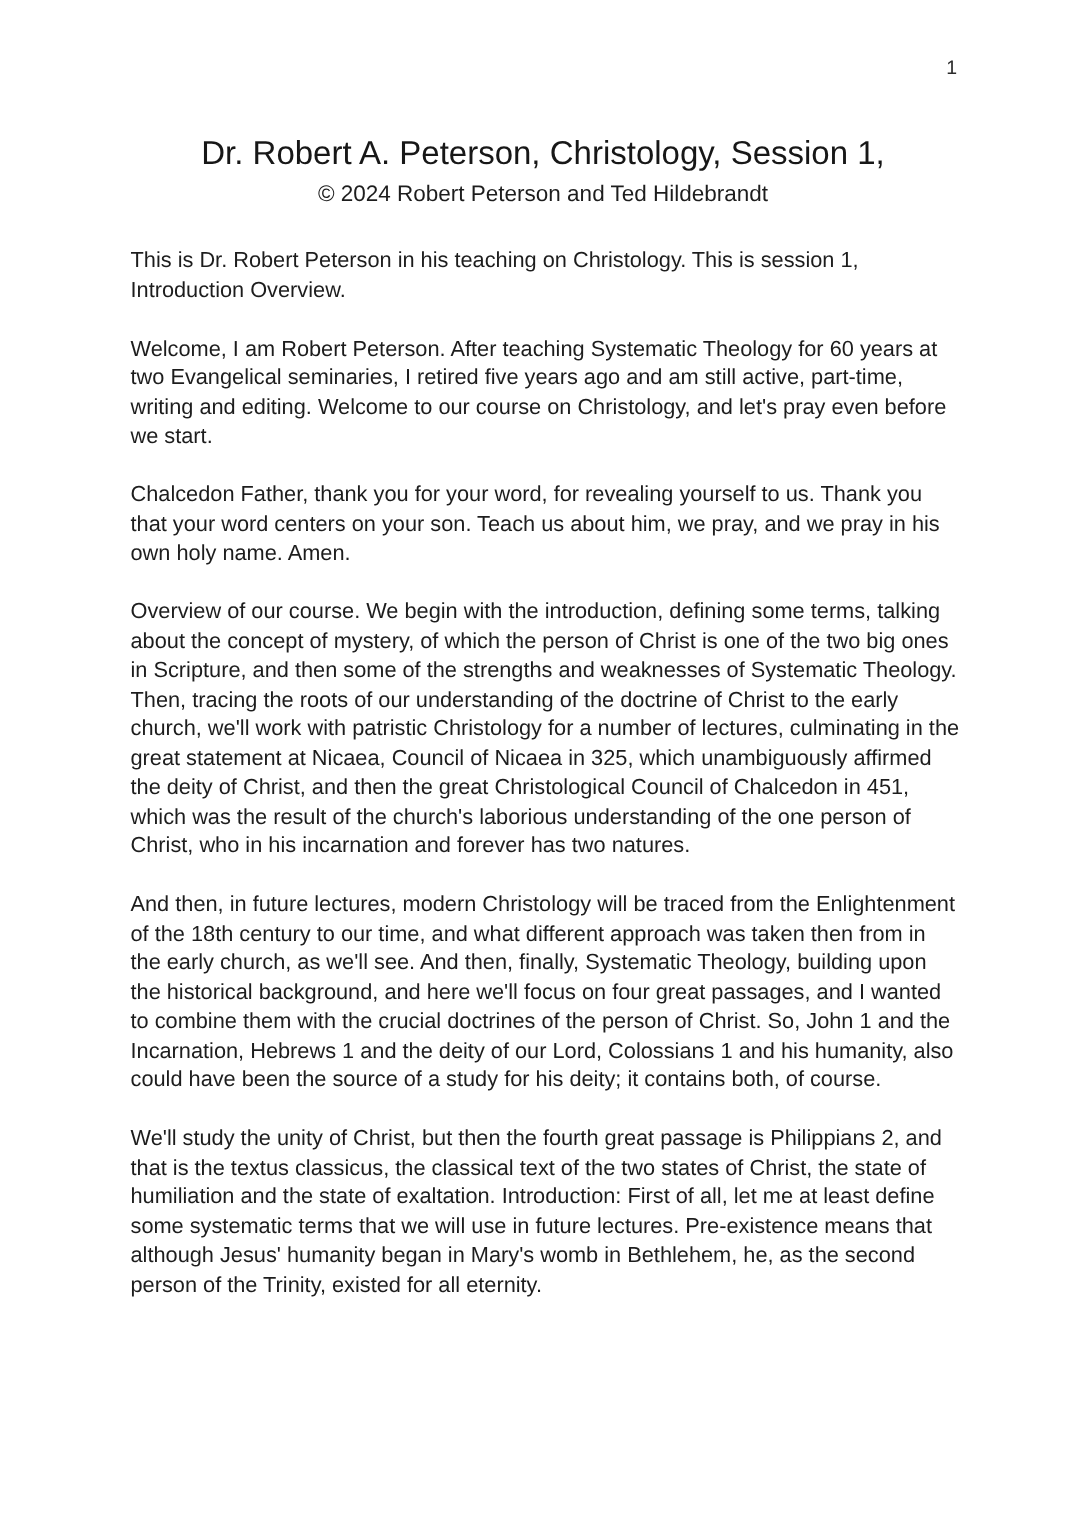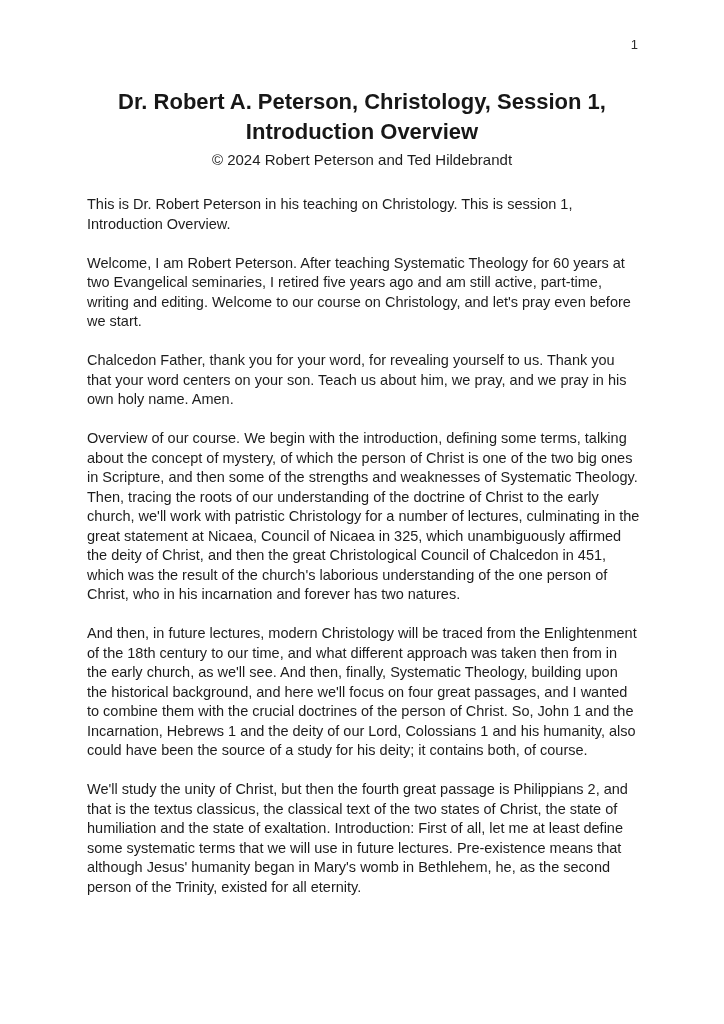--- a/index.html
+++ b/index.html
@@ -19,21 +19,21 @@
     position: absolute;
     top: 37px;
     right: 86px;
     font-size: 13px;
     color: #2c2c2c;
   }
   .title {
     padding-top: 87px;
     text-align: center;
     font-size: 22px;
-    font-weight: bold;
+    font-weight: normal;
     line-height: 30px;
     color: #171717;
   }
   .copyright {
     text-align: center;
     font-size: 15px;
     line-height: 20px;
     margin-top: 3px;
     color: #1d1d1d;
   }
@@ -50,21 +50,20 @@
 </style>
 </head>
 <body>
 
 <div class="page">
 
   <div class="page-number">1</div>
 
   <h1 class="title">
     <span>Dr. Robert A. Peterson, Christology, Session 1,</span><br>
-    <span>Introduction Overview</span>
   </h1>
 
   <div class="copyright">© 2024 Robert Peterson and Ted Hildebrandt</div>
 
   <div class="body-text">
     <p>This is Dr. Robert Peterson in his teaching on Christology. This is session 1, Introduction Overview.</p>
     <p>Welcome, I am Robert Peterson. After teaching Systematic Theology for 60 years at two Evangelical seminaries, I retired five years ago and am still active, part-time, writing and editing. Welcome to our course on Christology, and let's pray even before we start.</p>
     <p>Chalcedon Father, thank you for your word, for revealing yourself to us. Thank you that your word centers on your son. Teach us about him, we pray, and we pray in his own holy name. Amen.</p>
     <p>Overview of our course. We begin with the introduction, defining some terms, talking about the concept of mystery, of which the person of Christ is one of the two big ones in Scripture, and then some of the strengths and weaknesses of Systematic Theology. Then, tracing the roots of our understanding of the doctrine of Christ to the early church, we'll work with patristic Christology for a number of lectures, culminating in the great statement at Nicaea, Council of Nicaea in 325, which unambiguously affirmed the deity of Christ, and then the great Christological Council of Chalcedon in 451, which was the result of the church's laborious understanding of the one person of Christ, who in his incarnation and forever has two natures.</p>
     <p>And then, in future lectures, modern Christology will be traced from the Enlightenment of the 18th century to our time, and what different approach was taken then from in the early church, as we'll see. And then, finally, Systematic Theology, building upon the historical background, and here we'll focus on four great passages, and I wanted to combine them with the crucial doctrines of the person of Christ. So, John 1 and the Incarnation, Hebrews 1 and the deity of our Lord, Colossians 1 and his humanity, also could have been the source of a study for his deity; it contains both, of course.</p>

